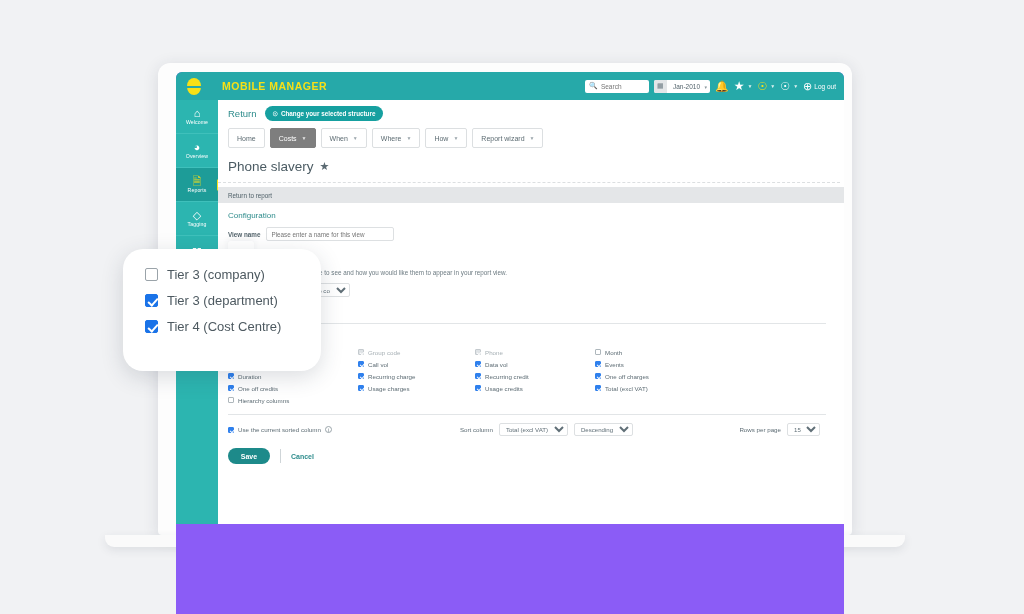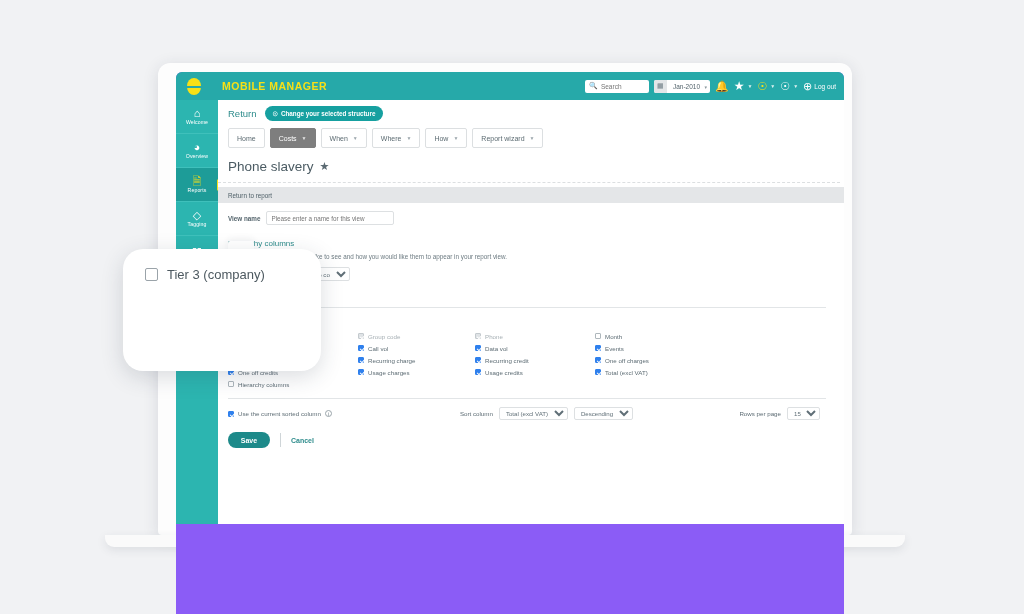--- a/index.html
+++ b/index.html
@@ -413,20 +413,21 @@
     <div id="page-title-row">
       <h1 id="page-title">Phone slavery</h1>
       <span id="page-title-star">★</span>
     </div>
 
     <div id="return-bar">
       <span id="return-to-report">Return to report</span>
     </div>
 
     <div id="config-panel">
+      <div id="config-heading">Configuration</div>
 
       <div class="field-row">
         <span class="field-label">View name</span>
         <input id="view-name-input" type="text" placeholder="Please enter a name for this view" style="">
       </div>
 
       <div id="columns-section">
         <div id="columns-heading">Hierarchy columns</div>
         <div id="columns-desc">Select the columns you would like to see and how you would like them to appear in your report view.</div>
         <select id="hierarchy-select">
@@ -569,13 +570,21 @@
     <span class="footer-link">Modern slavery statement</span>
   </div>
 </div>
 
 <div id="tier-callout-tail"></div>
 <div id="tier-callout">
   <div class="tier-item">
     <span class="tier-box"></span>
     <span class="tier-label">Tier 3 (company)</span>
   </div>
+  <div class="tier-item">
+    <span class="tier-box checked"></span>
+    <span class="tier-label">Tier 3 (department)</span>
+  </div>
+  <div class="tier-item">
+    <span class="tier-box checked"></span>
+    <span class="tier-label">Tier 4 (Cost Centre)</span>
+  </div>
 </div>
 
 </body></html>

